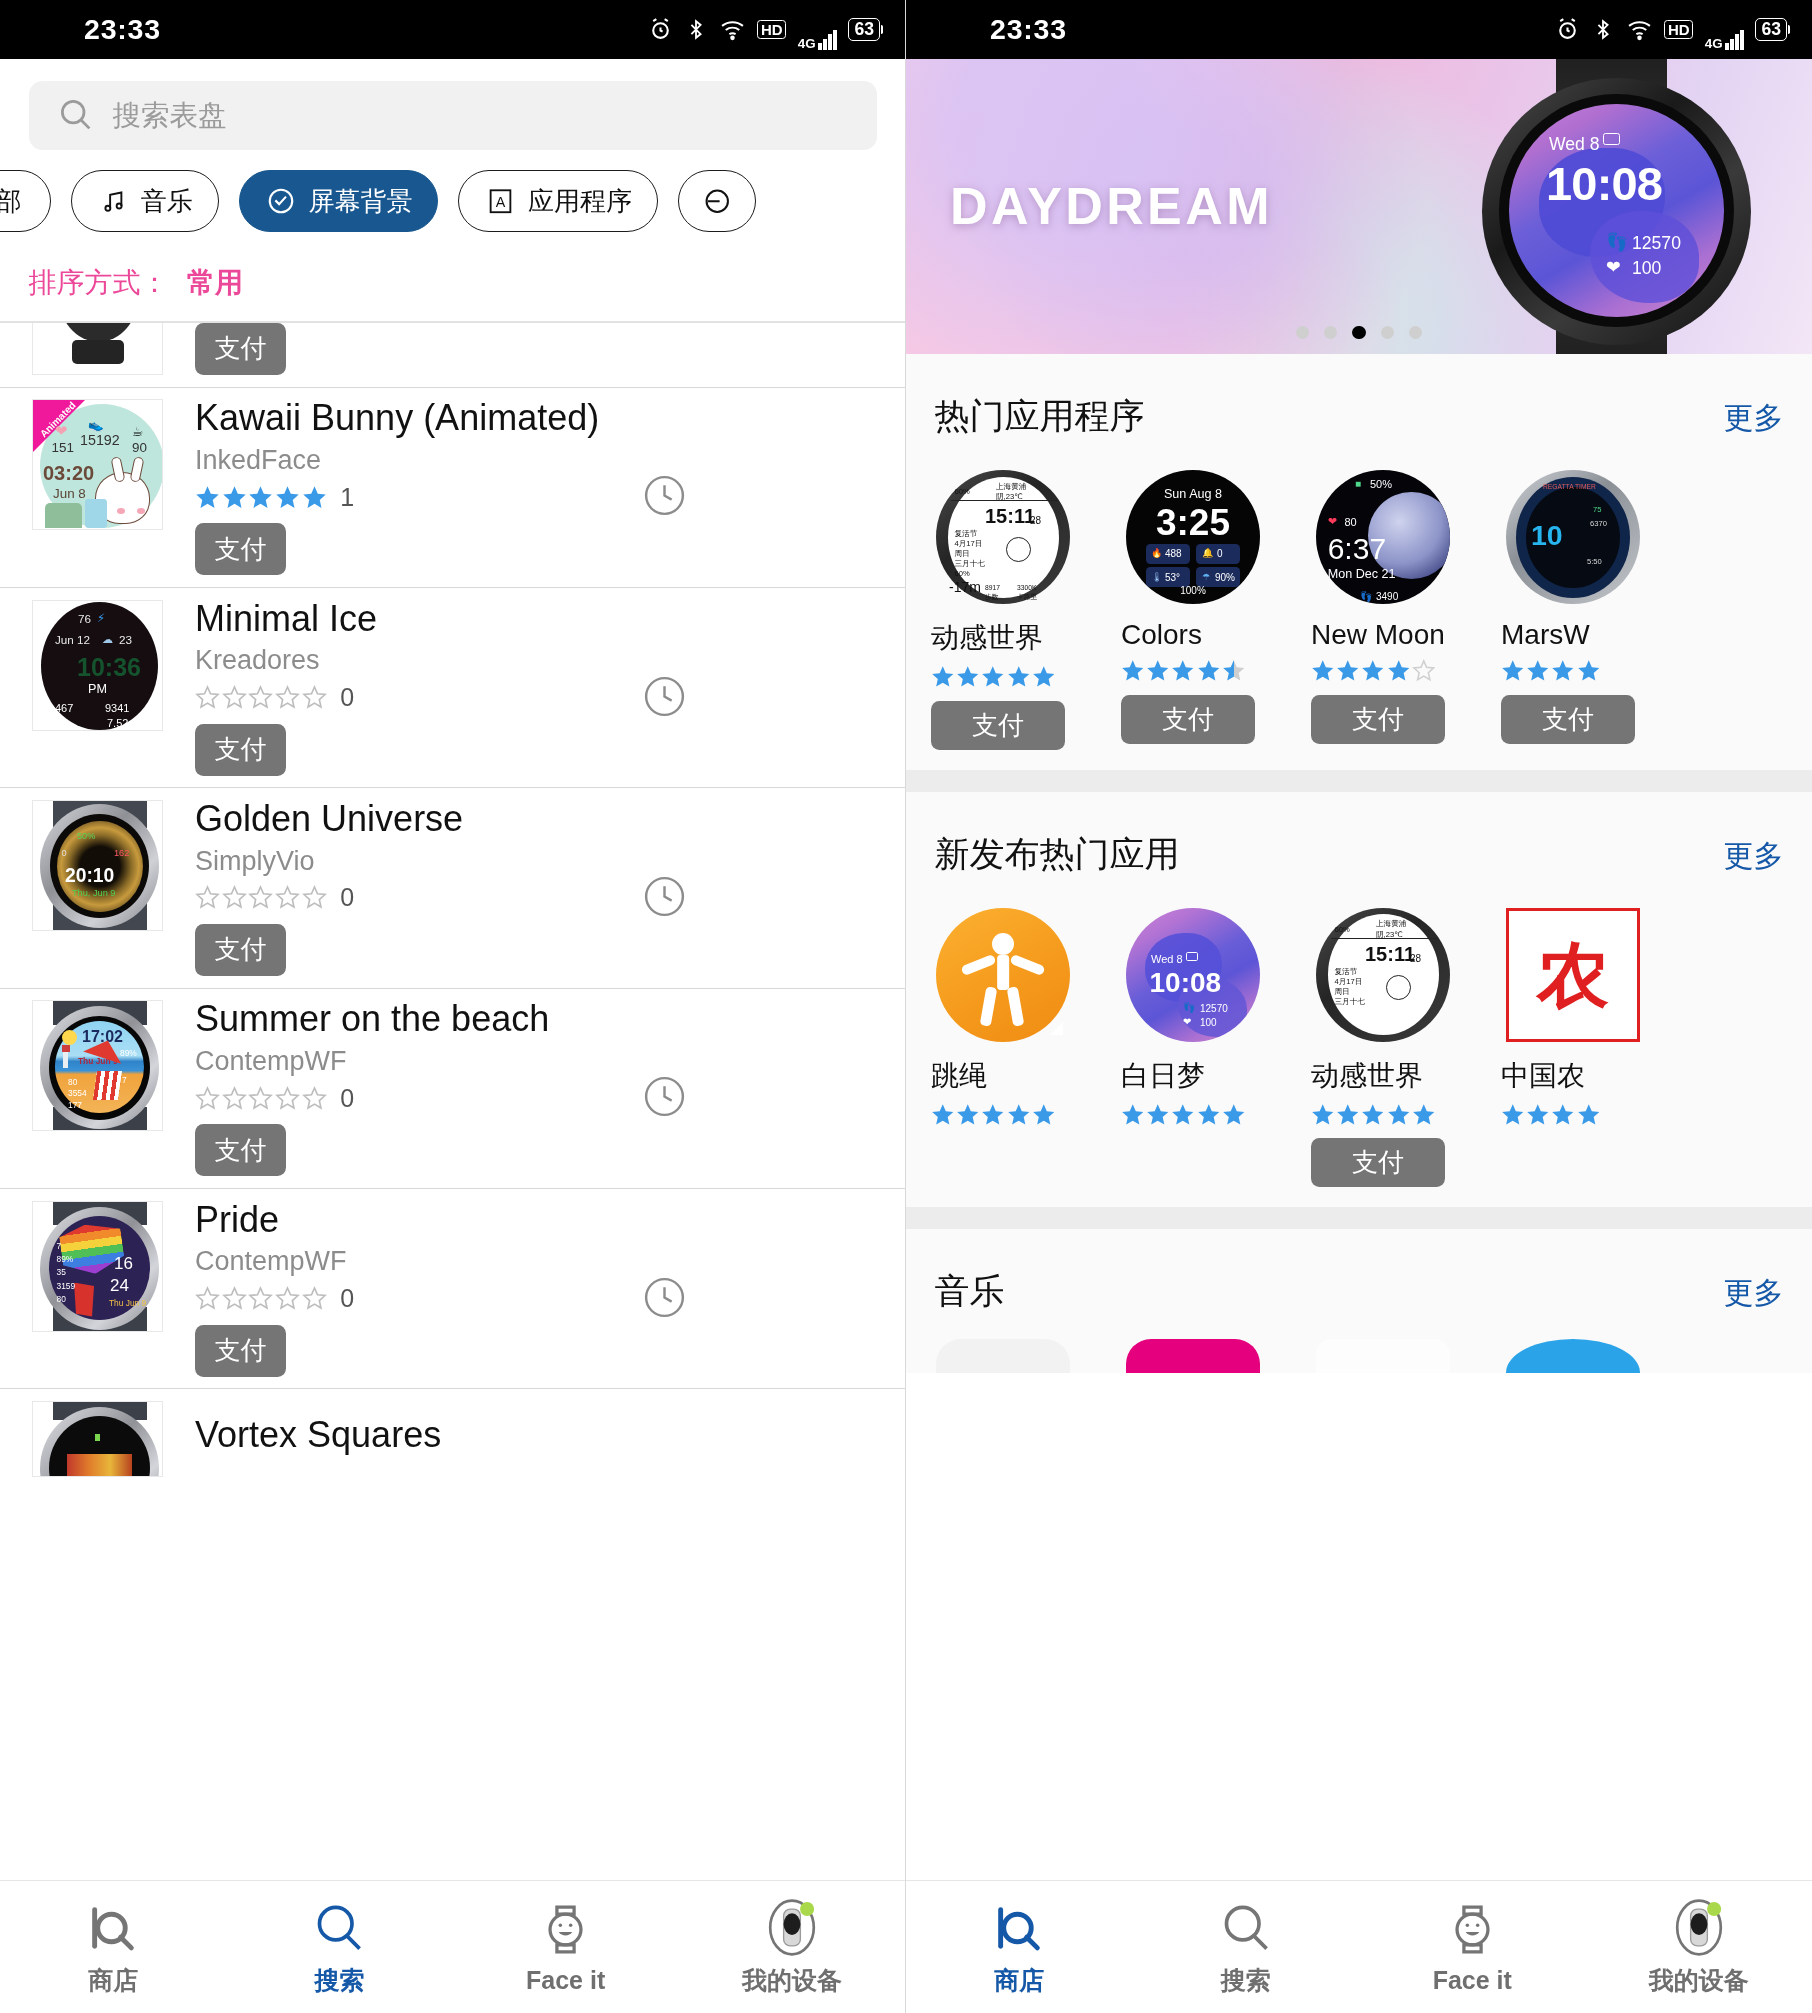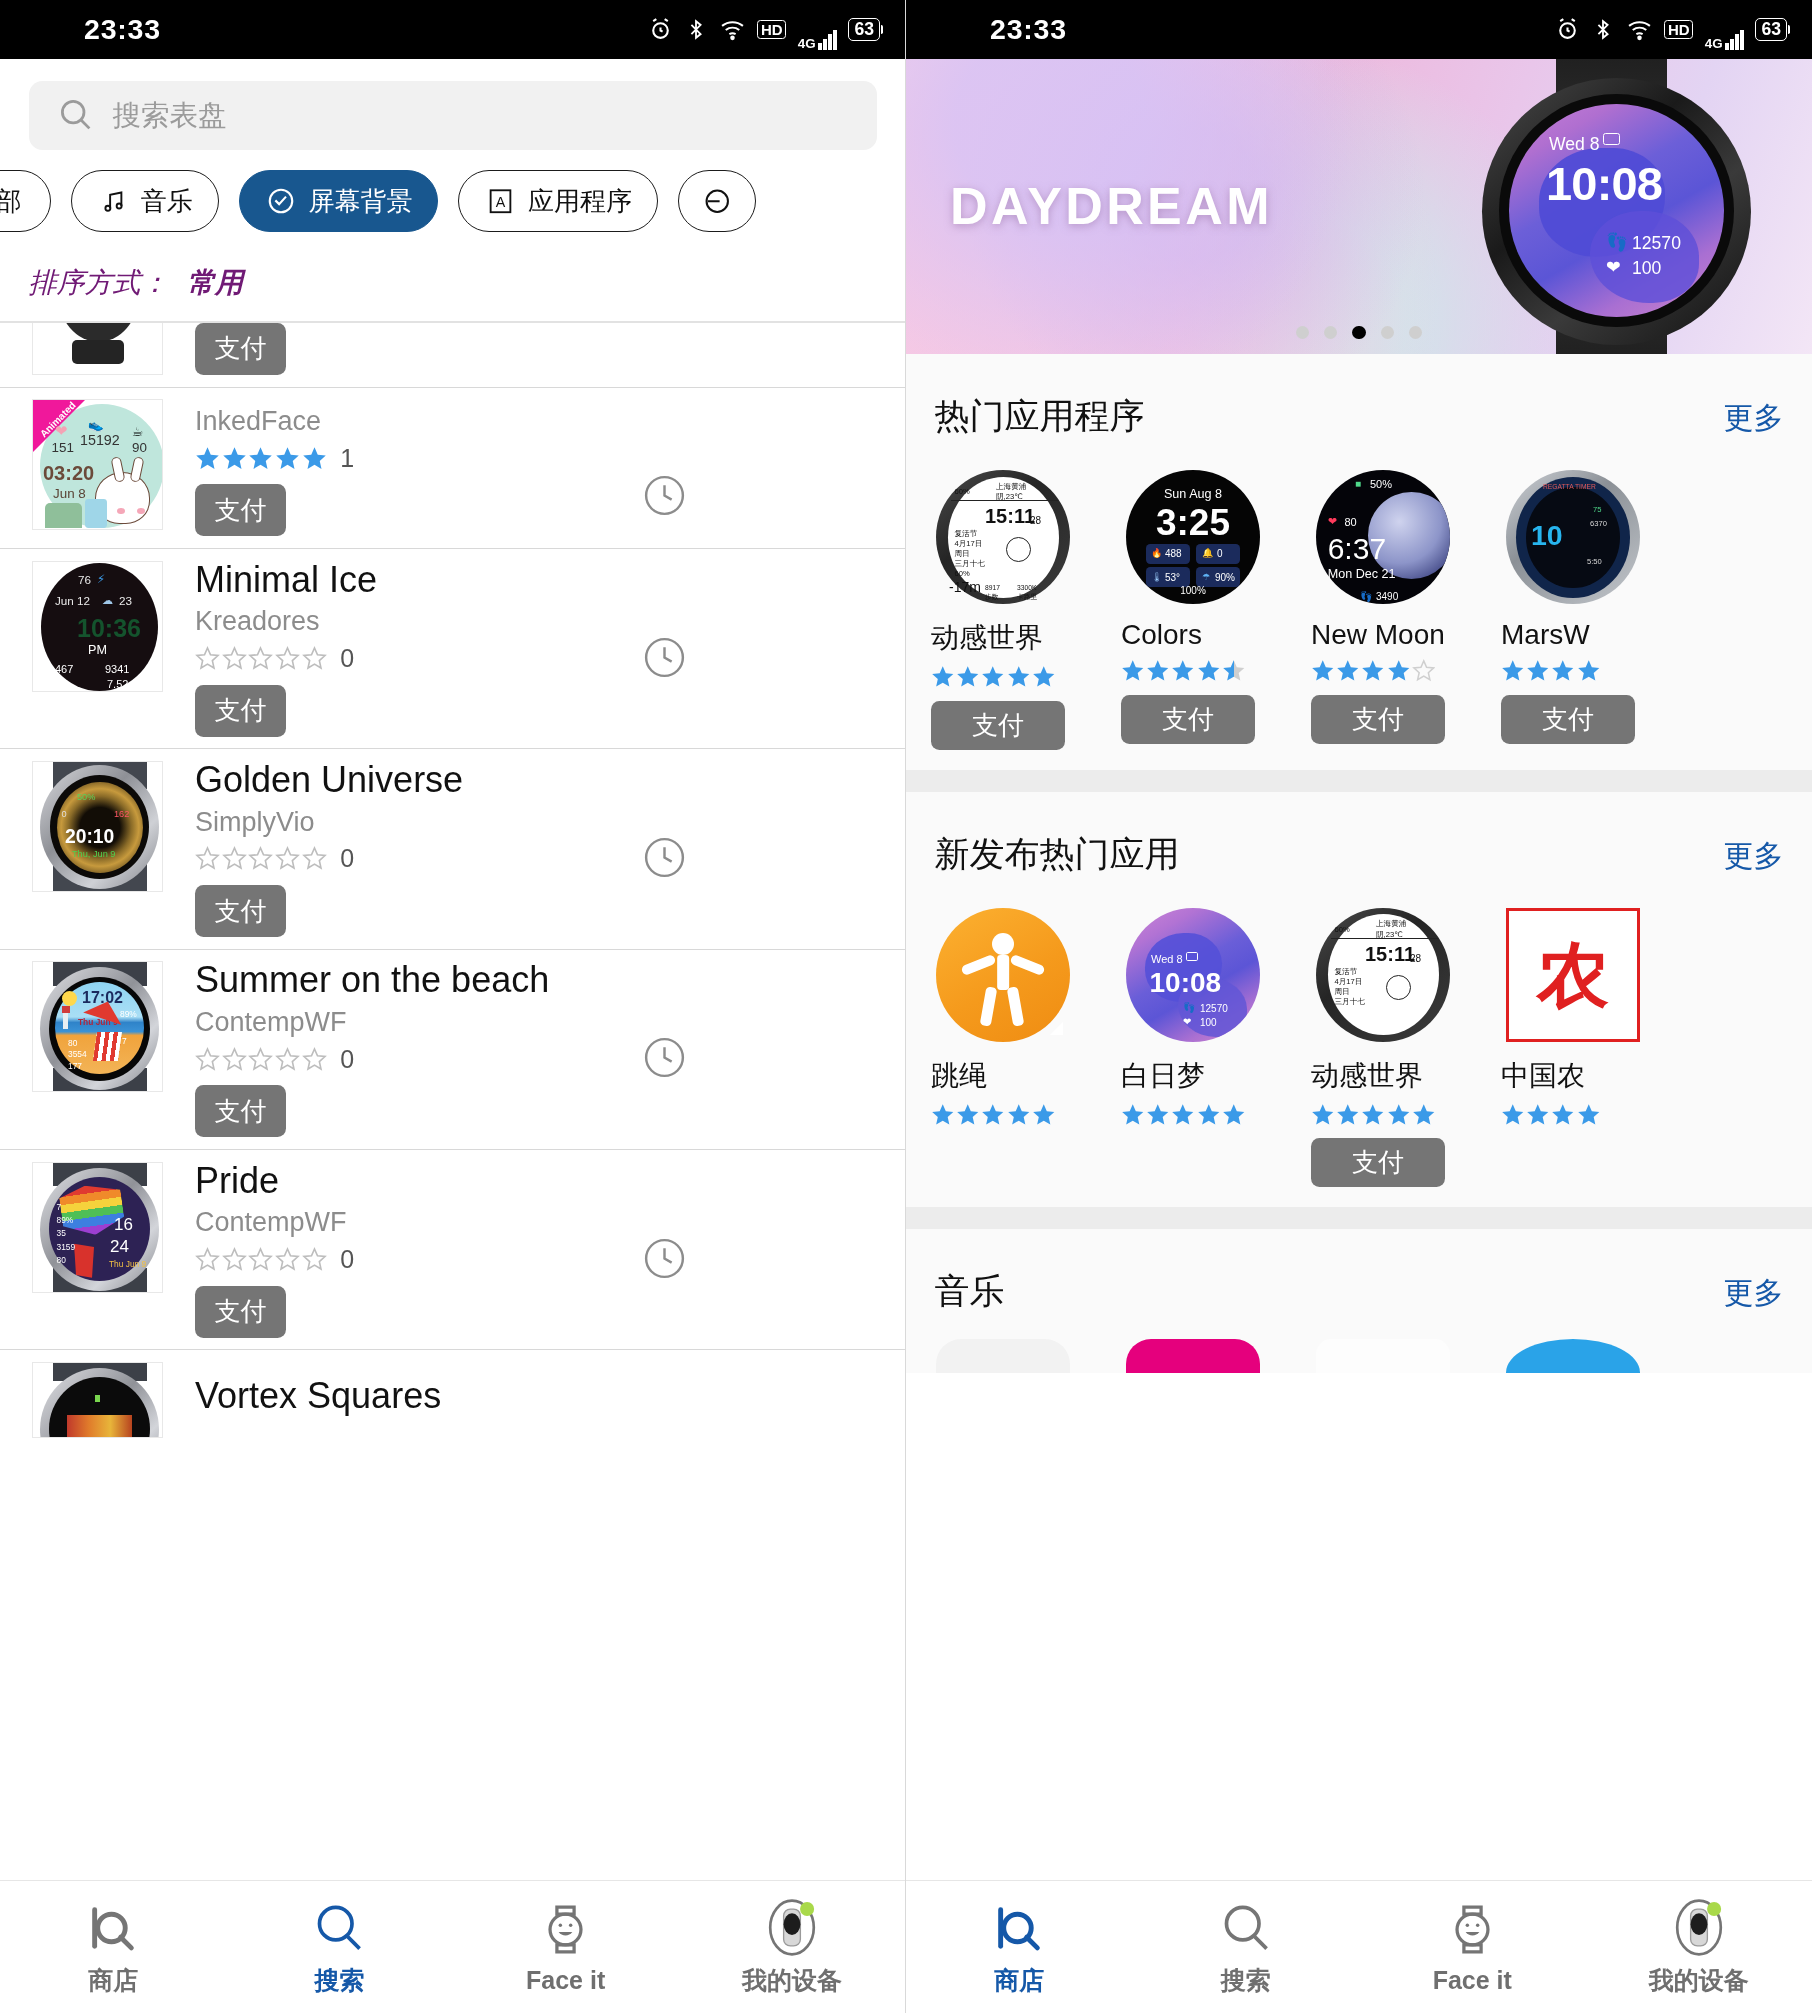--- a/index.html
+++ b/index.html
@@ -51,21 +51,21 @@
     display:flex; align-items:center; gap:11.7px;
     border:1.7px solid #1b1b1b; border-radius: 37px;
     height: 62px; padding: 0 25px; font-size: 26px; color:#111; background:#fff;
     flex: 0 0 auto;
   }
   .chip.active { background:#18578f; border-color:#18578f; color:#fff; }
   .chip .ci { width:32px; height:32px; display:flex; align-items:center; justify-content:center; }
   .chip.plain { padding: 0 28.5px; }
 
   
-  .sortrow { padding: 22px 28.5px 18.5px 28.5px; font-size: 28px; color:#701a75;font-style:italic; }
+  .sortrow { padding: 22px 28.5px 18.5px 28.5px; font-size: 28px; color:#ec4899; }
   .sortrow b { font-weight:700; margin-left: 18.5px; }
   .divline { height:1.7px; background:#e2e2e2; }
 
   
   .list { position:relative; }
   .row { display:flex; padding: 11.7px 0 11.7px 0; border-bottom:1.7px solid #d8d8d8; }
   .row.partial-top { padding-top:0; }
   .thumb {
     width: 131px; height: 131px; margin: 0 32px 0 32px;
     background:#fff; border:0.8px solid #e8e8e8; flex:0 0 auto;
@@ -271,20 +271,21 @@
             <div style="position:absolute;right:11.7px;bottom:5px;width:55px;height:52px;border-radius:50% 50% 44% 44%;background:#fff;border:1.7px solid #6b4a3a;"></div>
             <div style="position:absolute;right:39px;bottom:47px;width:10px;height:25px;border-radius:5px;background:#fff;border:1.7px solid #6b4a3a;transform:rotate(-12deg);"></div>
             <div style="position:absolute;right:20px;bottom:47px;width:10px;height:25px;border-radius:5px;background:#fff;border:1.7px solid #6b4a3a;transform:rotate(12deg);"></div>
             <div style="position:absolute;right:37px;bottom:15px;width:8.4px;height:6.7px;border-radius:50%;background:#f5a7b8;"></div>
             <div style="position:absolute;right:17px;bottom:15px;width:8.4px;height:6.7px;border-radius:50%;background:#f5a7b8;"></div>
             <div style="position:absolute;left:11.7px;bottom:1.7px;width:37px;height:25px;background:#8fbf9a;border-radius:5px 5px 0 0;"></div>
             <div style="position:absolute;left:52px;bottom:1.7px;width:22px;height:28.5px;background:#9fd6e8;border-radius:3.4px;"></div>
           </div>
         </div>
         <div class="meta">
+          <div class="title">Kawaii Bunny (Animated)</div>
           <div class="author">InkedFace</div>
           <div class="ratingrow">
             <span class="stars">
               <svg viewBox="0 0 20 20" fill="#3b9ae8">
                   <polygon points="10,1 12.6,7 19,7.6 14.2,11.9 15.6,18.3 10,15 4.4,18.3 5.8,11.9 1,7.6 7.4,7"></polygon>
                 </svg>
               <svg viewBox="0 0 20 20" fill="#3b9ae8">
                   <polygon points="10,1 12.6,7 19,7.6 14.2,11.9 15.6,18.3 10,15 4.4,18.3 5.8,11.9 1,7.6 7.4,7"></polygon>
                 </svg>
               <svg viewBox="0 0 20 20" fill="#3b9ae8">

